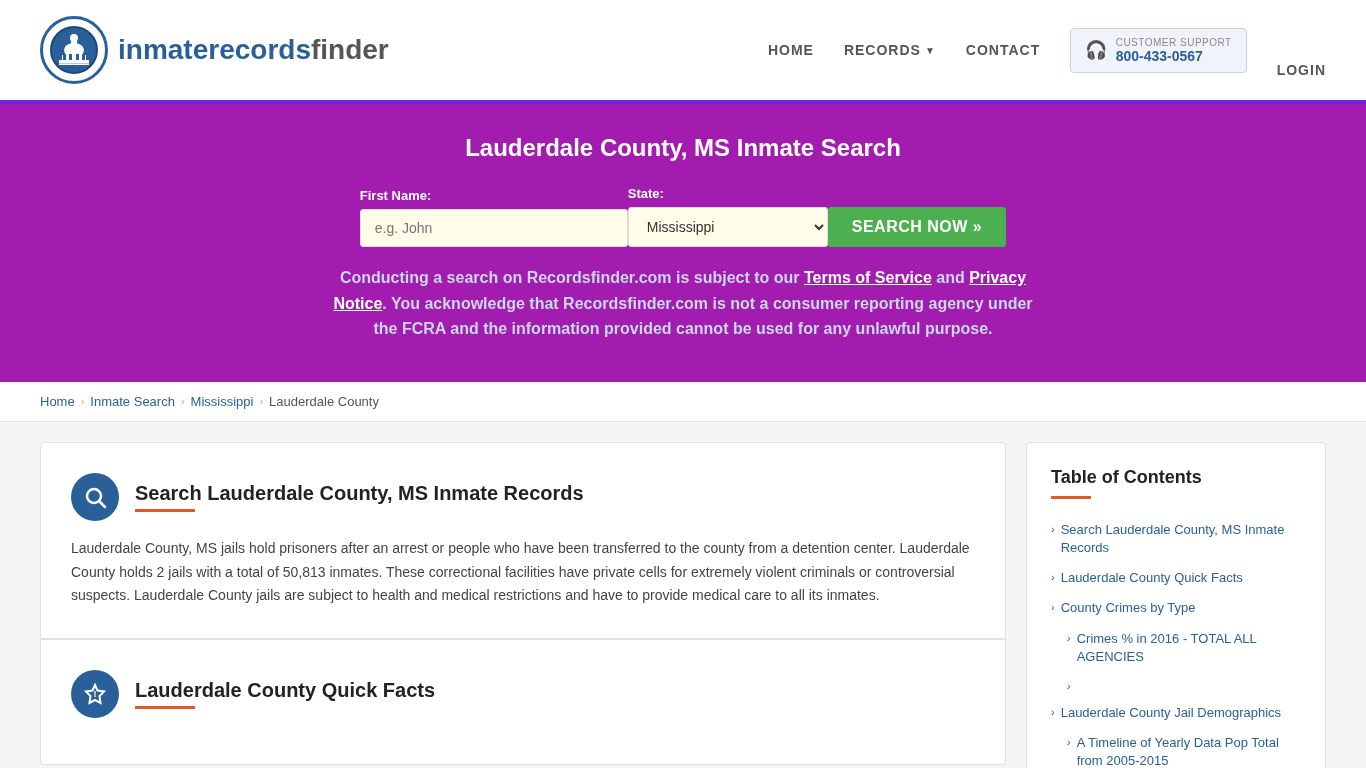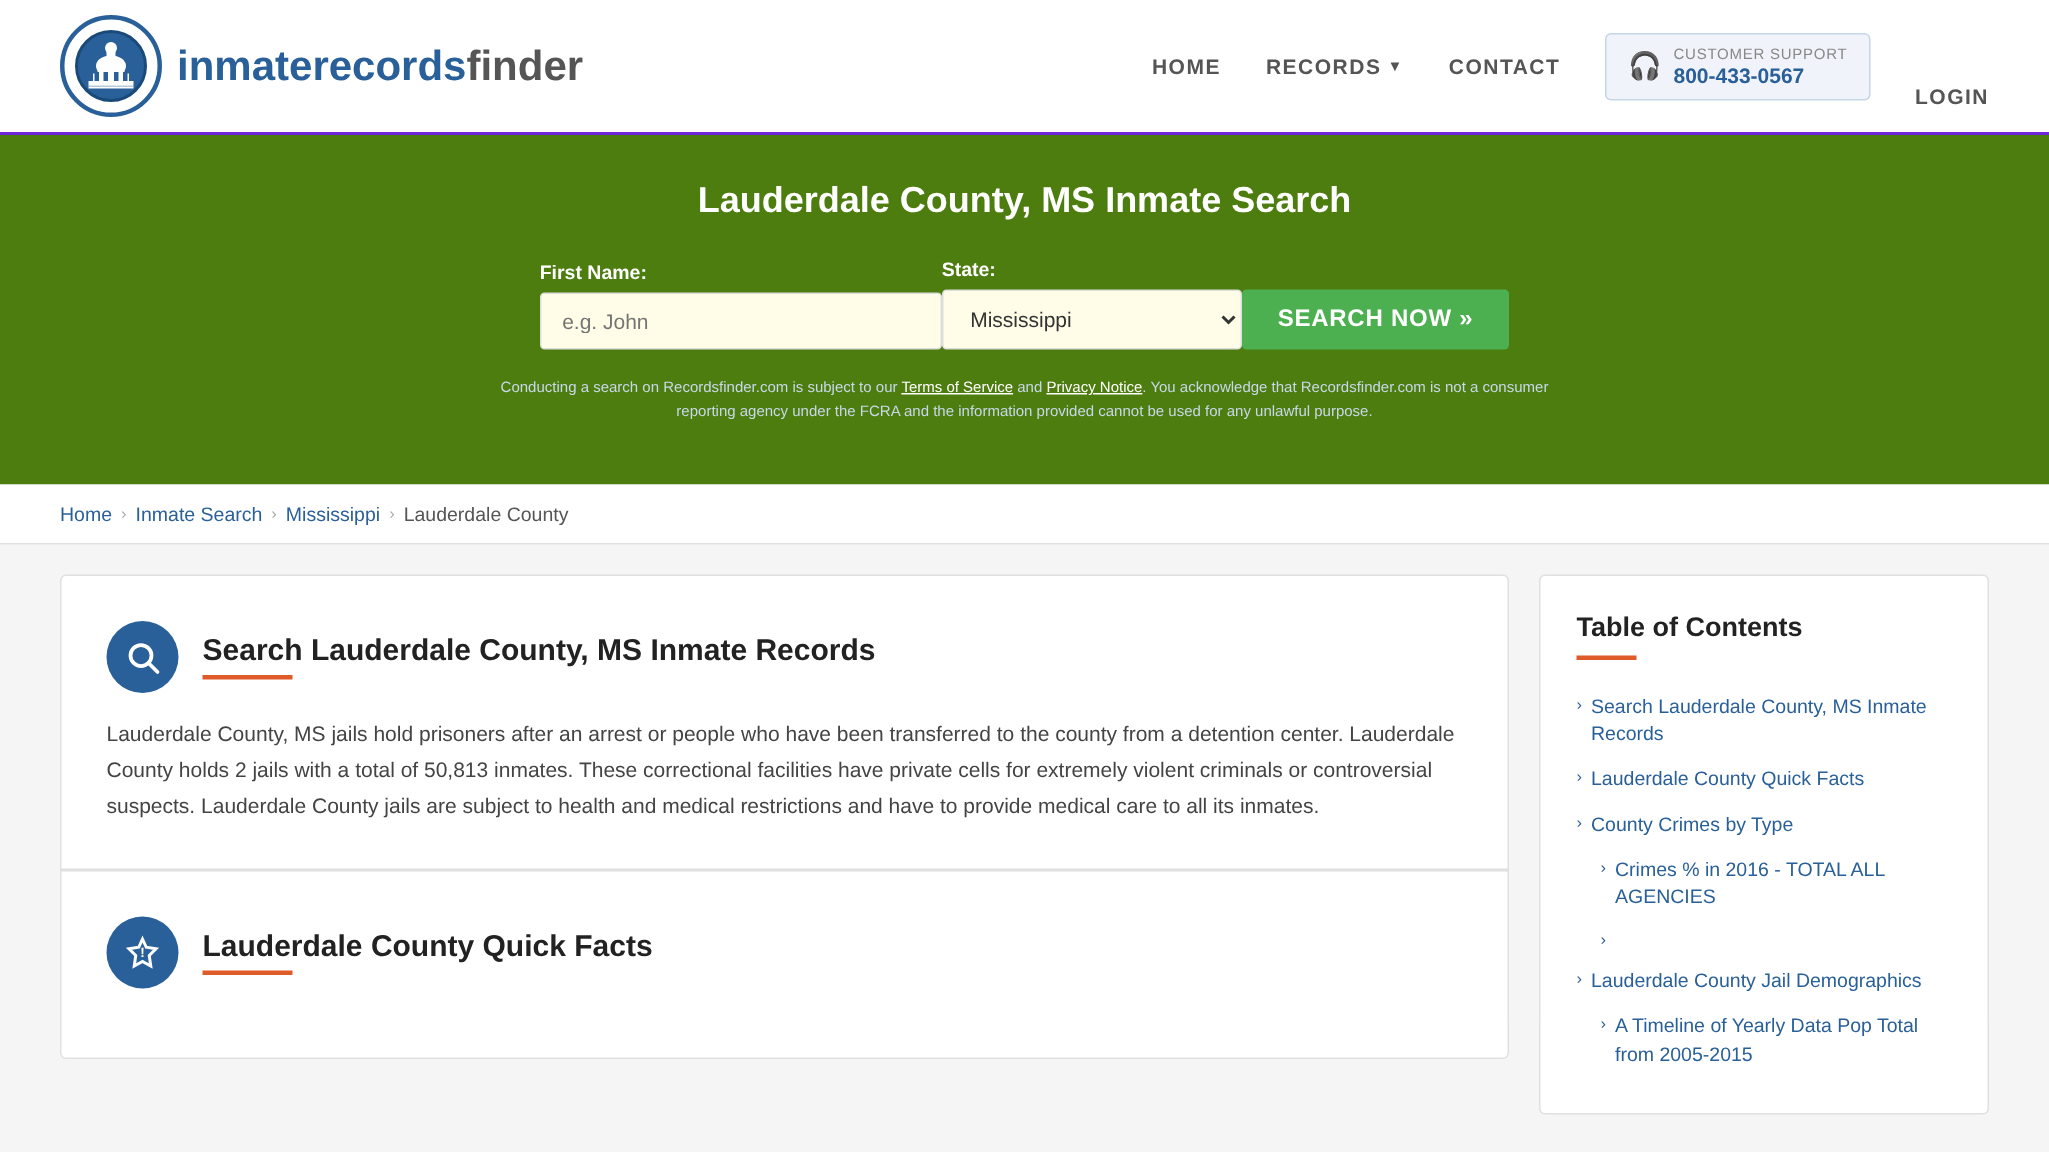--- a/index.html
+++ b/index.html
@@ -1,26 +1,26 @@
 <!DOCTYPE html>
 <html><head>
   <meta charset="utf-8">
   <style>
     * { box-sizing: border-box; margin: 0; padding: 0; }
     body { font-family: Arial, sans-serif; font-size: 14px; color: #333; background: #f5f5f5; }
 
     
     .header {
       background: #fff;
-      border-bottom: 2px solid #6d28d9;
+      border-bottom: 4px solid #6d28d9;
       padding: 0 40px;
       display: flex;
       align-items: center;
       justify-content: space-between;
-      height: 90px;
+      height: 104px;
     }
     .logo-area {
       display: flex;
       align-items: center;
       gap: 10px;
     }
     .logo-circle {
       width: 68px;
       height: 68px;
       border-radius: 50%;
@@ -98,21 +98,21 @@
       font-size: 14px;
       font-weight: bold;
       color: #555;
       letter-spacing: 1px;
       cursor: pointer;
       margin-top: 40px;
     }
 
     
     .hero {
-      background: #4d7c0f;
+      background: #a21caf;
       padding: 30px 52px 40px;
       text-align: center;
     }
     .hero-title {
       color: #fff;
       font-size: 24px;
       font-weight: bold;
       margin-bottom: 24px;
     }
     .search-form {
@@ -153,24 +153,25 @@
       border-radius: 3px;
       padding: 11px 24px;
       font-size: 16px;
       font-weight: bold;
       cursor: pointer;
       white-space: nowrap;
       letter-spacing: 0.5px;
     }
     .hero-disclaimer {
       color: #c8d8e8;
-      font-size: 10px;
+      font-size: 16px;
       max-width: 700px;
       margin: 0 auto;
       line-height: 1.6;
+      font-weight: bold;
     }
     .hero-disclaimer a {
       color: #fff;
       text-decoration: underline;
     }
 
     
     .breadcrumb {
       background: #fff;
       padding: 12px 40px;

